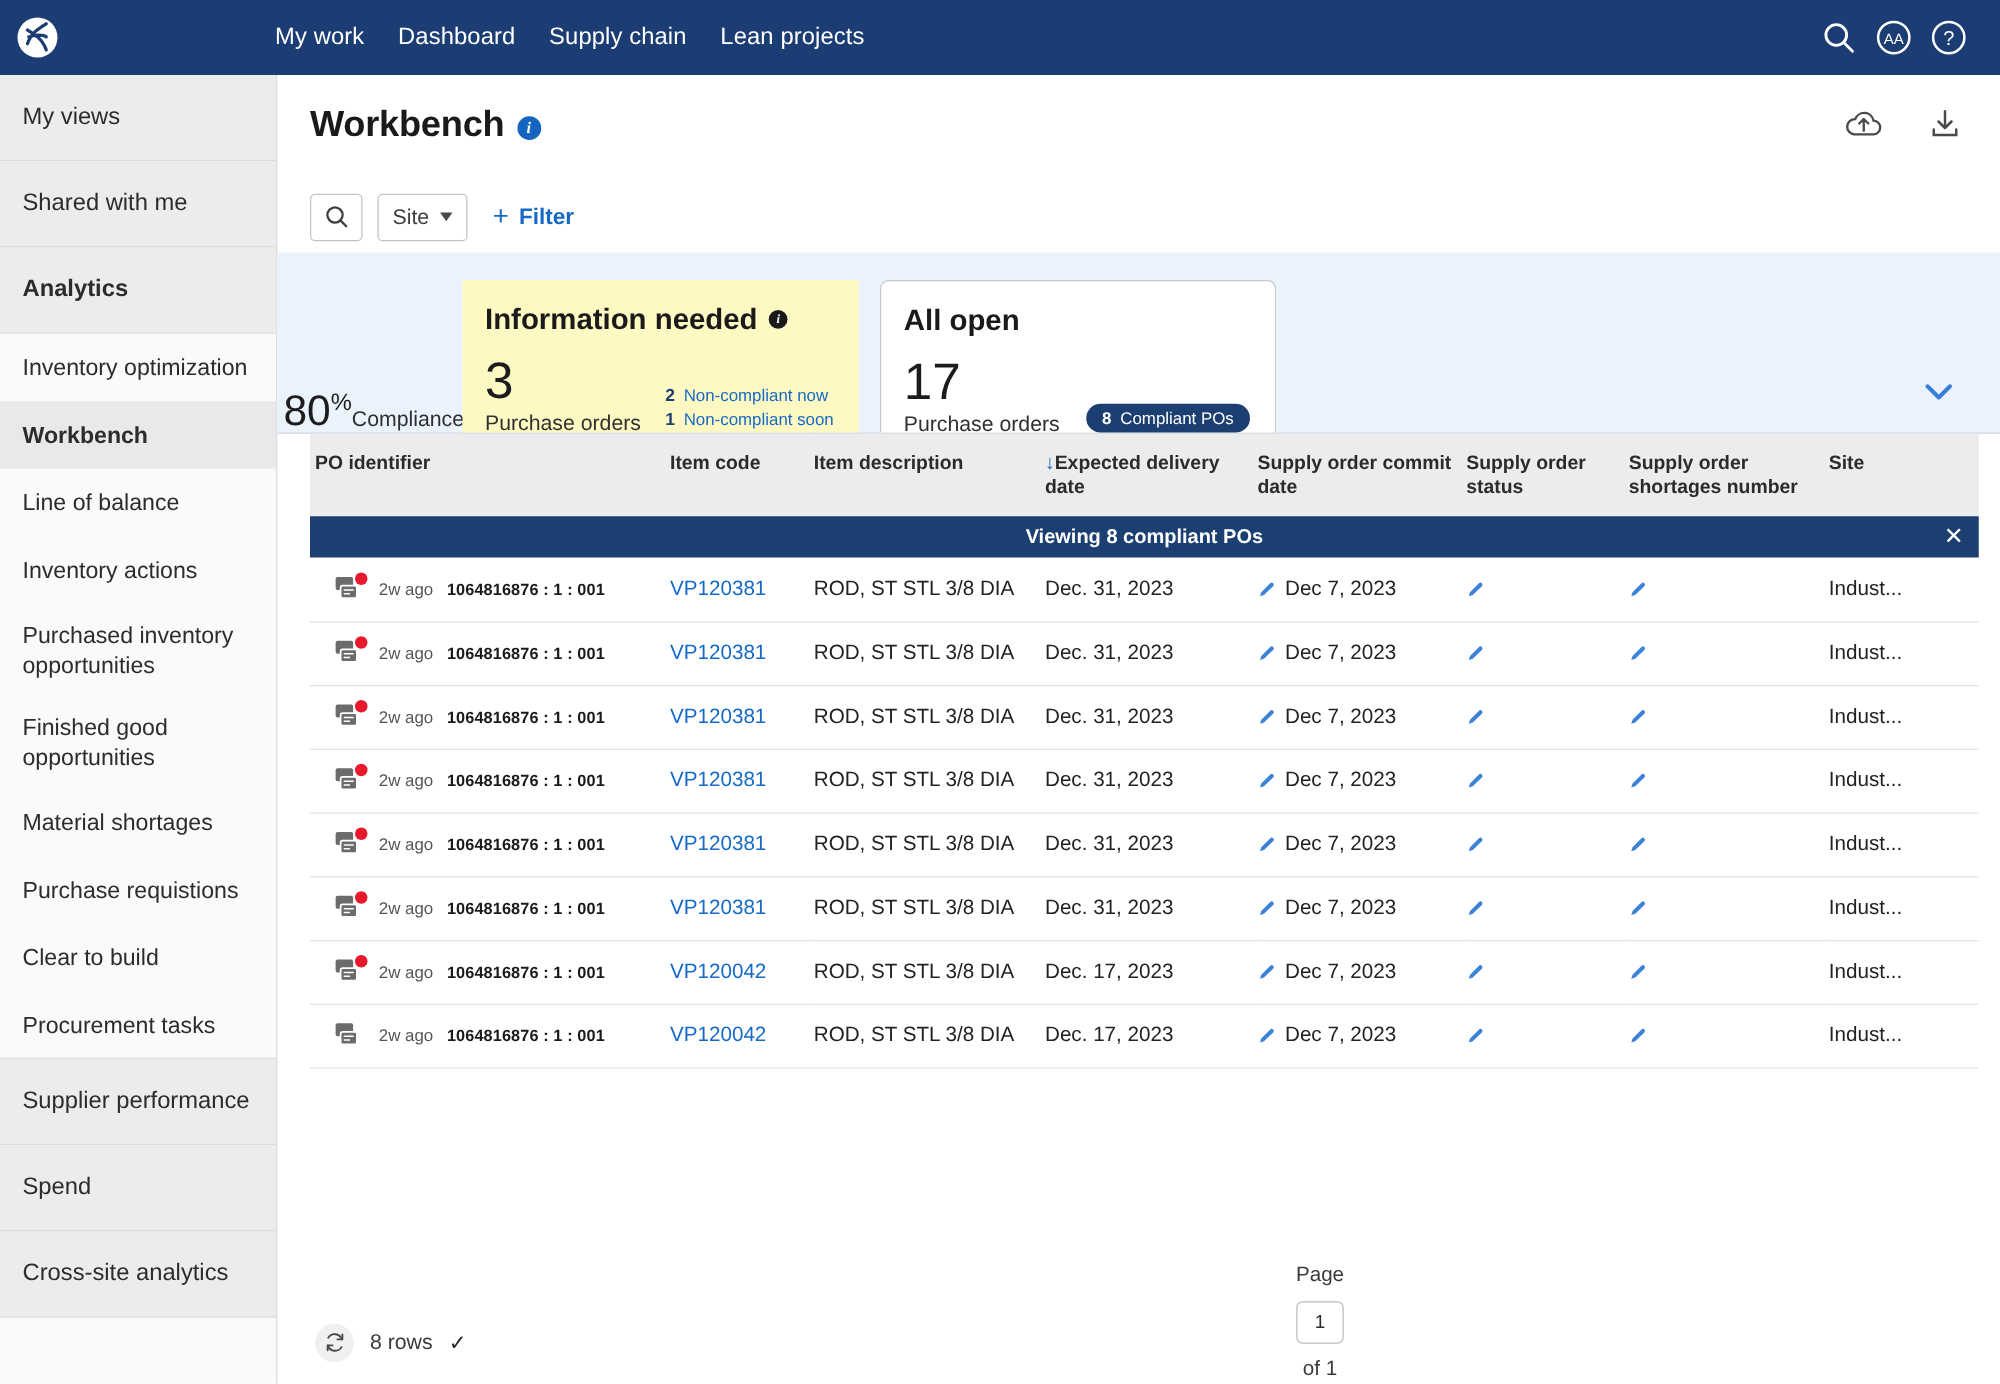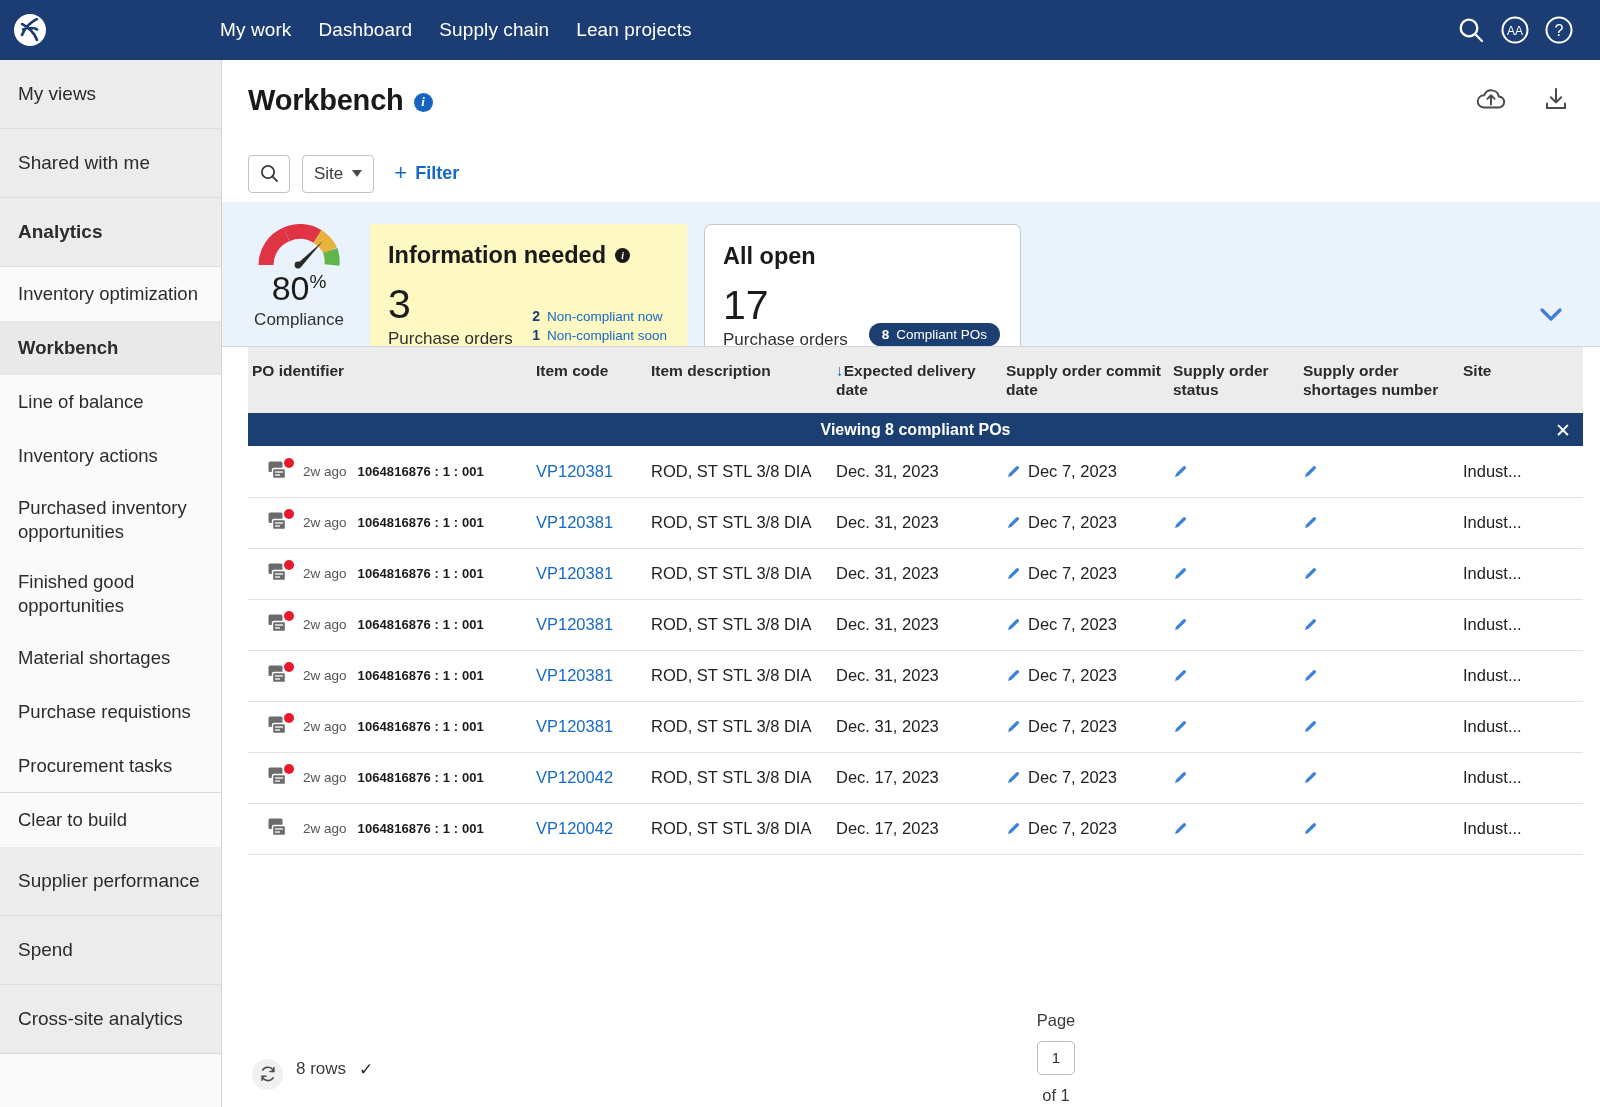--- a/index.html
+++ b/index.html
@@ -95,22 +95,22 @@
     font-size: 18px; font-weight: bold; cursor: pointer; margin-left: 8px;
   }
   .plus { font-size: 22px; font-weight: normal; line-height: 1; position: relative; top: -1px; }
 
   
   .kpi-band {
     background: #eaf2fb; height: 145px; position: relative;
     display: flex; align-items: stretch; border-bottom: 1px solid #cfd6de;
   }
   .kpi-gauge {
-    width: 110px; margin-left: 22px; display: flex; flex-direction: column;
-    align-items: center; justify-content: center; cursor: pointer;
+    width: 110px; margin-left: 22px; display: flex; 
+    align-items: flex-end; justify-content: center; cursor: pointer;
   }
   .gauge-num { font-size: 34px; color: #1c1c1c; line-height: 1; margin-top: 2px; }
   .gauge-num sup { font-size: 19px; vertical-align: super; }
   .gauge-label { font-size: 17px; color: #2f2f2f; margin-top: 5px; }
 
   .kpi-card {
     width: 317px; margin-top: 22px; margin-bottom: 0; padding: 18px 20px 0 18px;
     position: relative; cursor: pointer;
   }
   .kpi-card.info { background: #fef9c3; margin-left: 16px; }
@@ -171,21 +171,21 @@
   .po-id { font-weight: bold; font-size: 13px; letter-spacing: .1px; color: #1a1a1a; text-align: center; }
   .link { color: #1569c7; font-size: 16.5px; cursor: pointer; }
   .editable { display: flex; align-items: center; gap: 7px; cursor: pointer; }
   .site-cell { color: #2b2b2b; }
 
   
   .footer {
     position: absolute; left: 0; right: 0; bottom: 0; height: 66px;
     display: flex; align-items: center; padding: 0 30px;
   }
-  .rows-chunk { display: flex; align-items: flex-start; gap: 13px; }
+  .rows-chunk { display: flex; align-items: center; gap: 13px; }
   .refresh-circle {
     width: 31px; height: 31px; border-radius: 50%; background: #f0f0f0;
     display: flex; align-items: center; justify-content: center; cursor: pointer;
   }
   .rows-text { font-size: 17px; color: #3a3a3a; }
   .check { color: #2b2b2b; font-size: 17px; }
   .pager { margin-left: auto; margin-right: 448px; display: flex; align-items: center; gap: 11px; font-size: 16.5px; color: #3a3a3a; flex-direction: column; }
   .page-box {
     width: 38px; height: 34px; border: 1px solid #bdbdbd; border-radius: 5px;
     display: flex; align-items: center; justify-content: center;
@@ -262,25 +262,25 @@
       </div>
     <div class="side-item sub two-line">
         <span class="lbl">Finished good opportunities</span>
       </div>
     <div class="side-item sub">
         <span class="lbl">Material shortages</span>
       </div>
     <div class="side-item sub">
         <span class="lbl">Purchase requistions</span>
       </div>
+    <div class="side-item sub">
+        <span class="lbl">Clear to build</span>
+      </div>
     <div class="side-item sub last-sub">
         <span class="lbl">Procurement tasks</span>
-      </div>
-    <div class="side-item sub">
-        <span class="lbl">Clear to build</span>
       </div>
     <div class="side-item group">
         <span class="lbl">Supplier performance</span>
       </div>
     <div class="side-item group">
         <span class="lbl">Spend</span>
       </div>
     <div class="side-item group">
         <span class="lbl">Cross-site analytics</span>
       </div>

